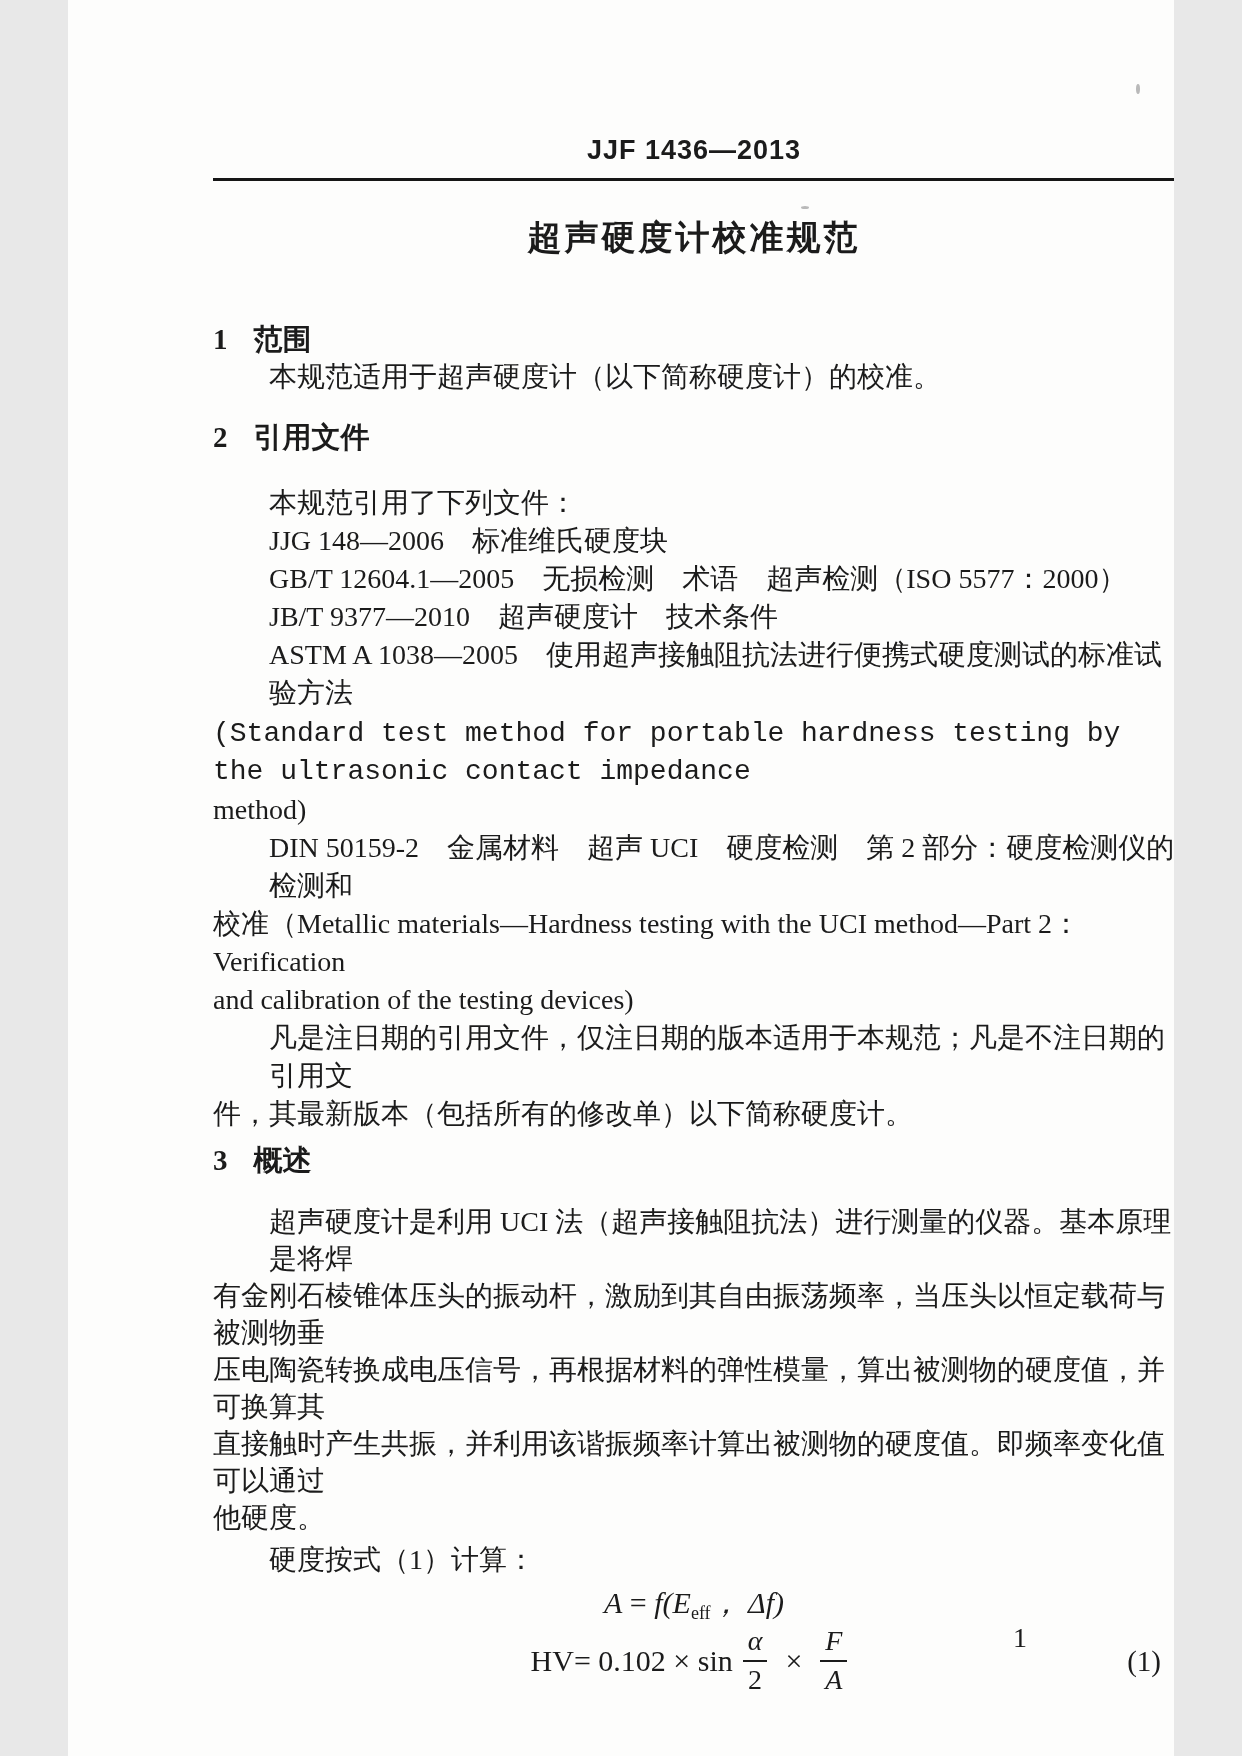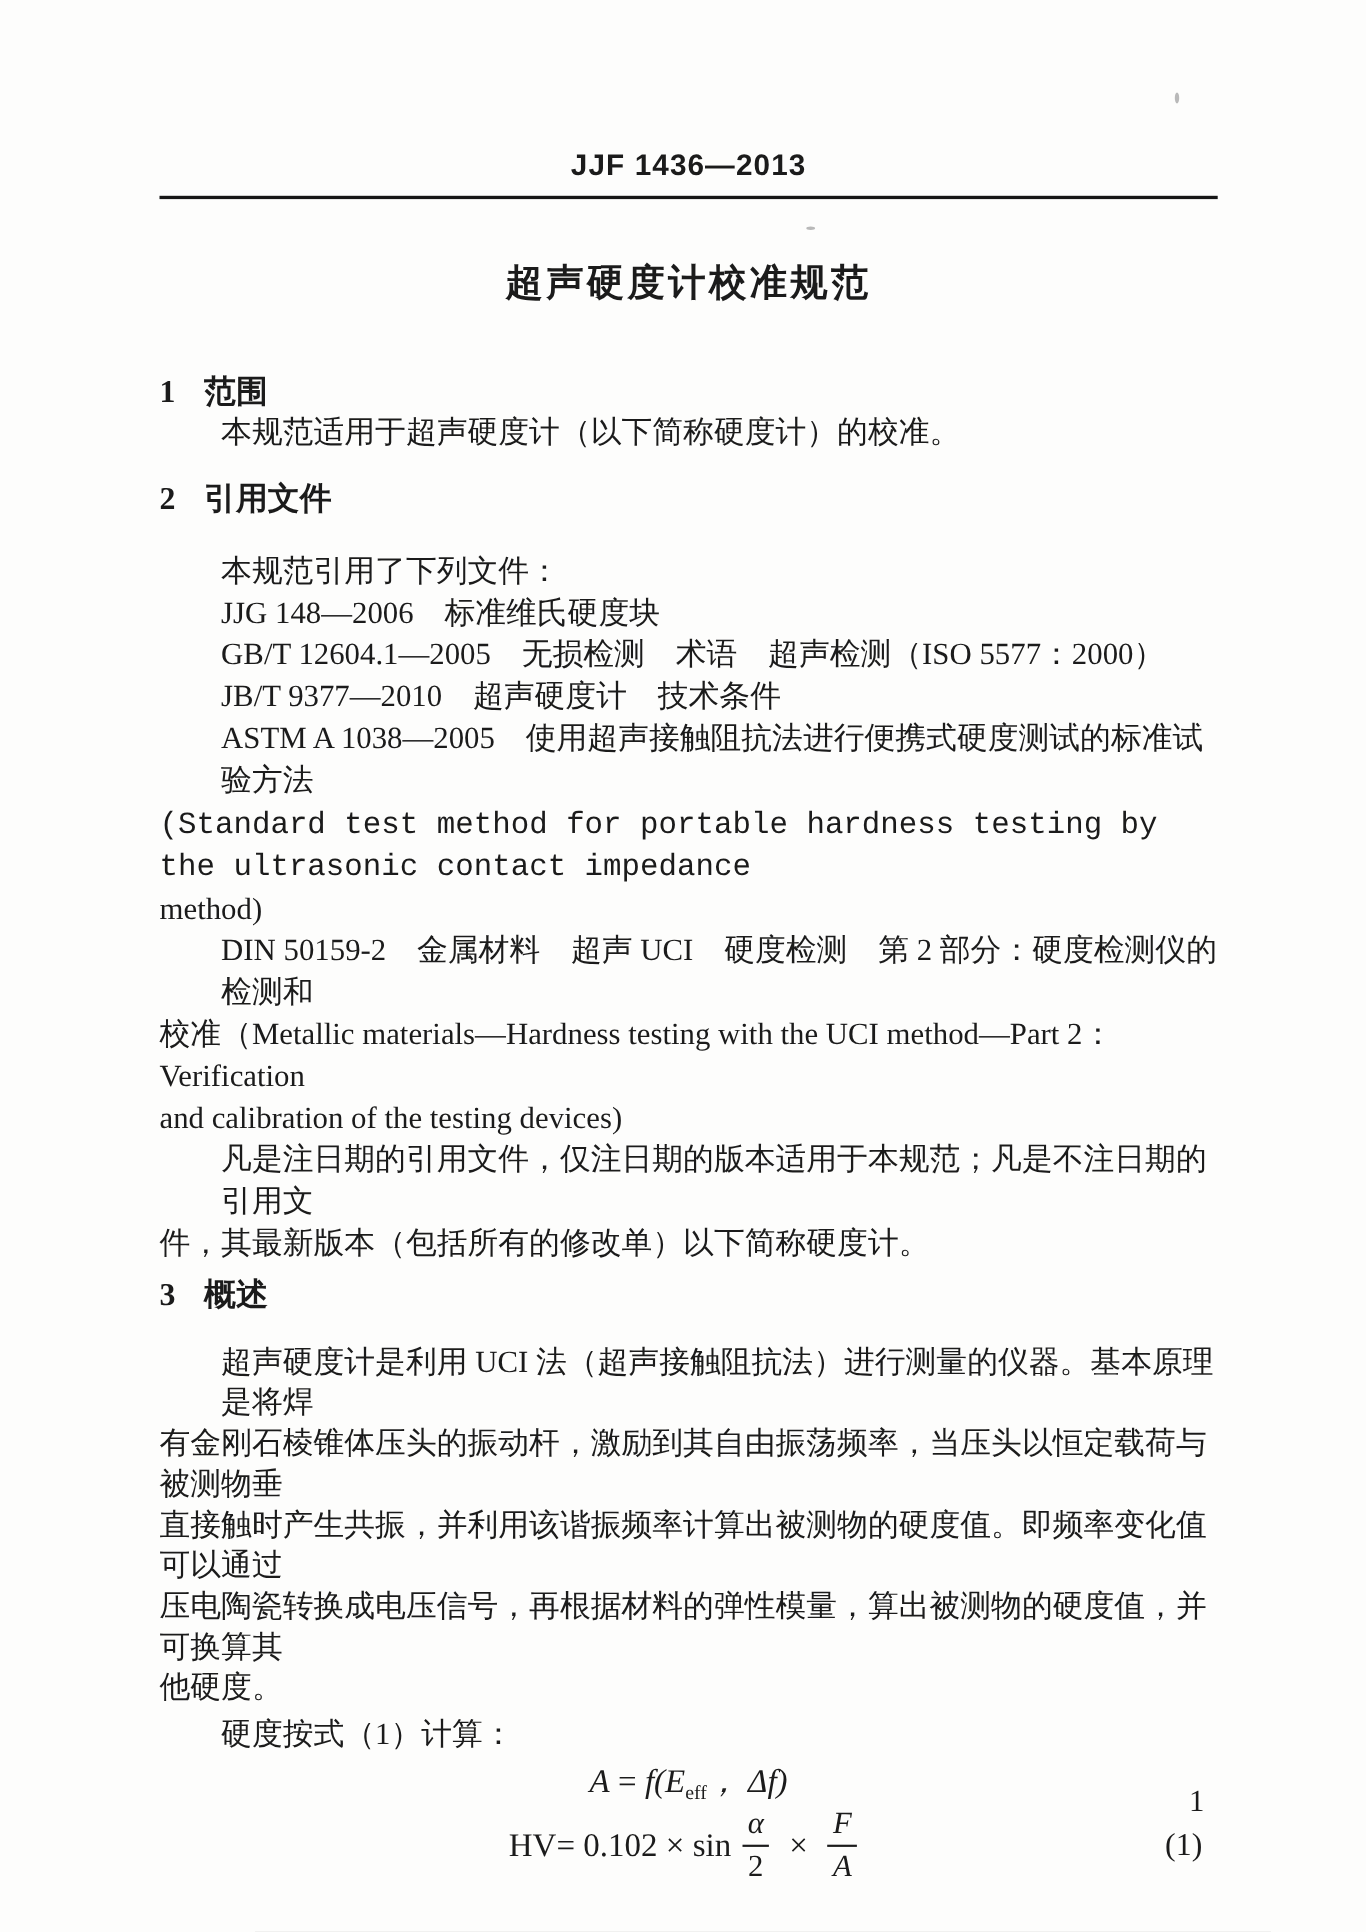--- a/index.html
+++ b/index.html
@@ -1,18 +1,18 @@
 <!DOCTYPE html>
 <html><head>
 <meta charset="utf-8">
 <style>
   html,body { margin:0; padding:0; background:#e8e8e8; }
   .page {
     position: relative;
-    width: 1242px;
+    width: 1106px;
     height: 1756px;
     margin: 0 auto;
     background: #fdfdfc;
     color: #1b1b1b;
     font-family: "Liberation Serif", "DejaVu Serif", serif;
     overflow: hidden;
   }
   .content {
     position: absolute;
     left: 145px;
@@ -27,23 +27,23 @@
     font-size: 27px;
     line-height: 32px;
     letter-spacing: 1px;
   }
   .rule {
     margin-top: 12px;
     height: 3px;
     background: #161616;
   }
   .doc-title {
-    margin-top: 52px;
+    margin-top: 35px;
     text-align: center;
-    font-family: Liberation Sans, sans-serif;
+    font-family: Liberation Mono, monospace;
     font-weight: bold;
     font-size: 34px;
     line-height: 48px;
     letter-spacing: 3px;
   }
   .sec-heading {
     font-family: Liberation Serif, serif;
     font-weight: bold;
     font-size: 29px;
     line-height: 38px;
@@ -144,22 +144,22 @@
     <div class="body-line">校准（Metallic materials—Hardness testing with the UCI method—Part 2：Verification</div>
     <div class="body-line">and calibration of the testing devices)</div>
     <div class="body-line indent">凡是注日期的引用文件，仅注日期的版本适用于本规范；凡是不注日期的引用文</div>
     <div class="body-line">件，其最新版本（包括所有的修改单）以下简称硬度计。</div>
 
     <div class="sec-heading h3">
       <span class="sec-num">3</span><span>概述</span>
     </div>
     <div class="body-line p37 indent mt24">超声硬度计是利用 UCI 法（超声接触阻抗法）进行测量的仪器。基本原理是将焊</div>
     <div class="body-line p37">有金刚石棱锥体压头的振动杆，激励到其自由振荡频率，当压头以恒定载荷与被测物垂</div>
+    <div class="body-line p37">压电陶瓷转换成电压信号，再根据材料的弹性模量，算出被测物的硬度值，并可换算其</div>
     <div class="body-line p37">直接触时产生共振，并利用该谐振频率计算出被测物的硬度值。即频率变化值可以通过</div>
-    <div class="body-line p37">压电陶瓷转换成电压信号，再根据材料的弹性模量，算出被测物的硬度值，并可换算其</div>
     <div class="body-line p37">他硬度。</div>
     <div class="body-line indent mt5">硬度按式（1）计算：</div>
 
     <div class="formula-a">
       <span class="it">A</span><span> = </span><span class="it">f(</span><span class="it">E</span><span class="sub">eff</span><span class="it">， Δf)</span>
     </div>
 
     <div class="formula-hv">
       <span>HV</span>
         <span> = 0.102 × sin</span>

